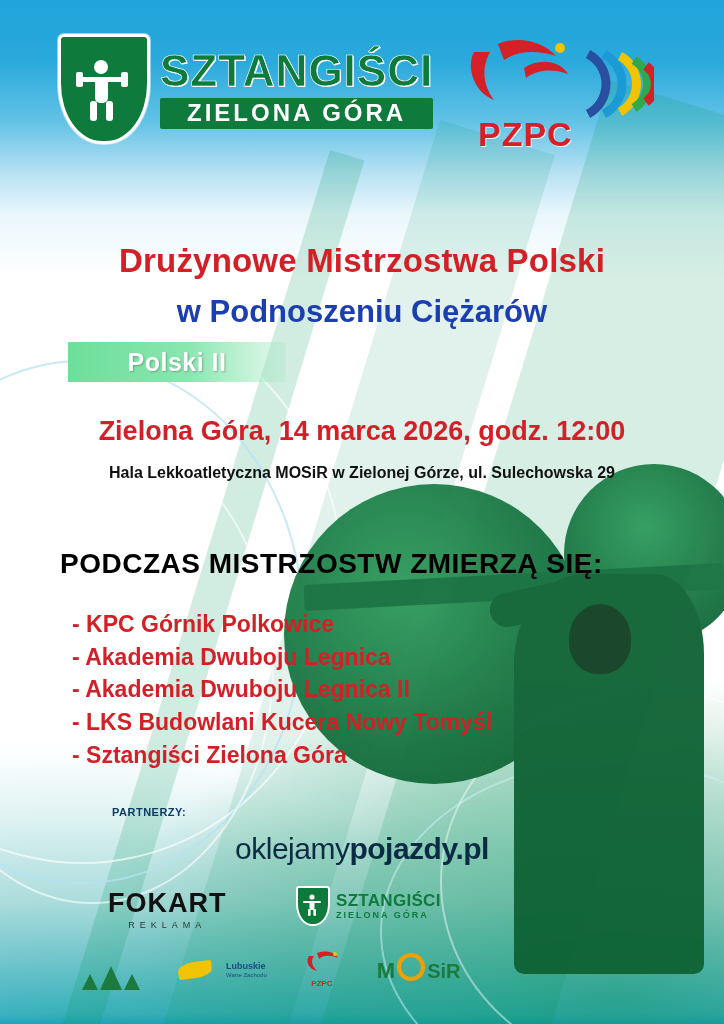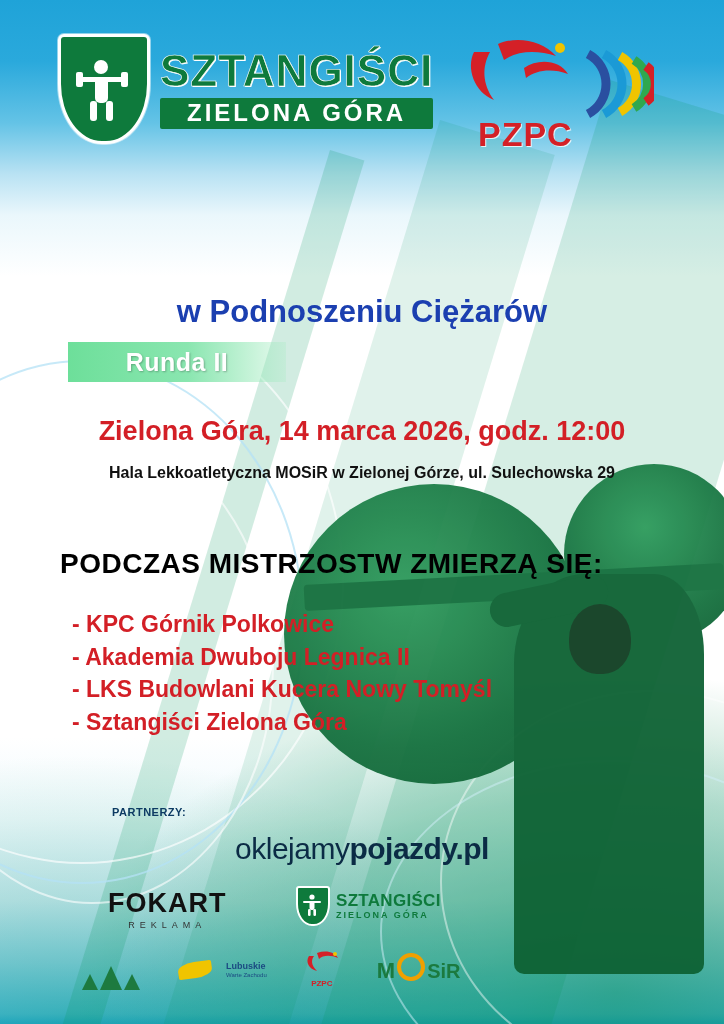--- a/index.html
+++ b/index.html
@@ -433,33 +433,35 @@
         <path d="M124 20 A 34 34 0 0 1 124 80" fill="none" stroke="#2a4fa0" stroke-width="9"></path>
         <path d="M140 20 A 34 34 0 0 1 140 80" fill="none" stroke="#1b9ad6" stroke-width="9"></path>
         <path d="M156 22 A 32 32 0 0 1 156 78" fill="none" stroke="#f0c400" stroke-width="9"></path>
         <path d="M170 26 A 28 28 0 0 1 170 74" fill="none" stroke="#2fa84f" stroke-width="9"></path>
         <path d="M182 32 A 22 22 0 0 1 182 68" fill="none" stroke="#d42027" stroke-width="9"></path>
       </svg>
       <div class="pzpc-text">PZPC</div>
     </div>
   </div>
 
+  <div class="title1">Drużynowe Mistrzostwa Polski</div>
   <div class="title2">w Podnoszeniu Ciężarów</div>
 
   <div class="round-badge">
-    <span>Runda II</span>
+    <span>Polski II</span>
   </div>
 
   <div class="date-line">Zielona Góra, 14 marca 2026, godz. 12:00</div>
   <div class="venue-line">Hala Lekkoatletyczna MOSiR  w Zielonej Górze, ul. Sulechowska 29</div>
 
   <div class="section-head">PODCZAS MISTRZOSTW ZMIERZĄ SIĘ:</div>
 
   <ul class="teams">
     <li>- KPC Górnik Polkowice</li>
+    <li>- Akademia Dwuboju Legnica</li>
     <li>- Akademia Dwuboju Legnica II</li>
     <li>- LKS Budowlani Kucera Nowy Tomyśl</li>
     <li>- Sztangiści Zielona Góra</li>
   </ul>
 
   <div class="partners-label">PARTNERZY:</div>
   <div class="partner-main">
     <span>oklejamy</span><b>pojazdy.pl</b>
   </div>
 

